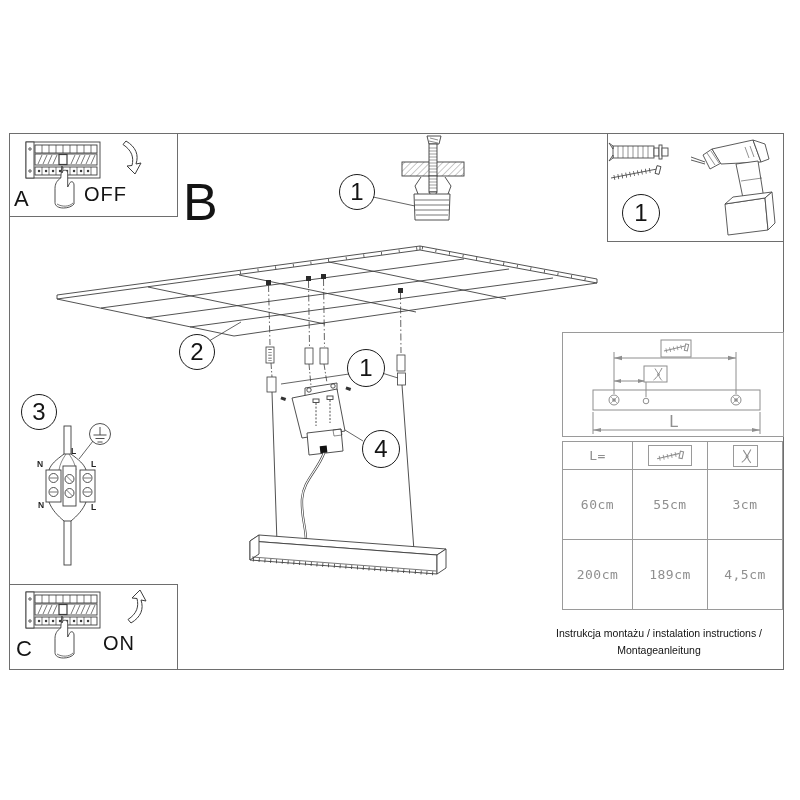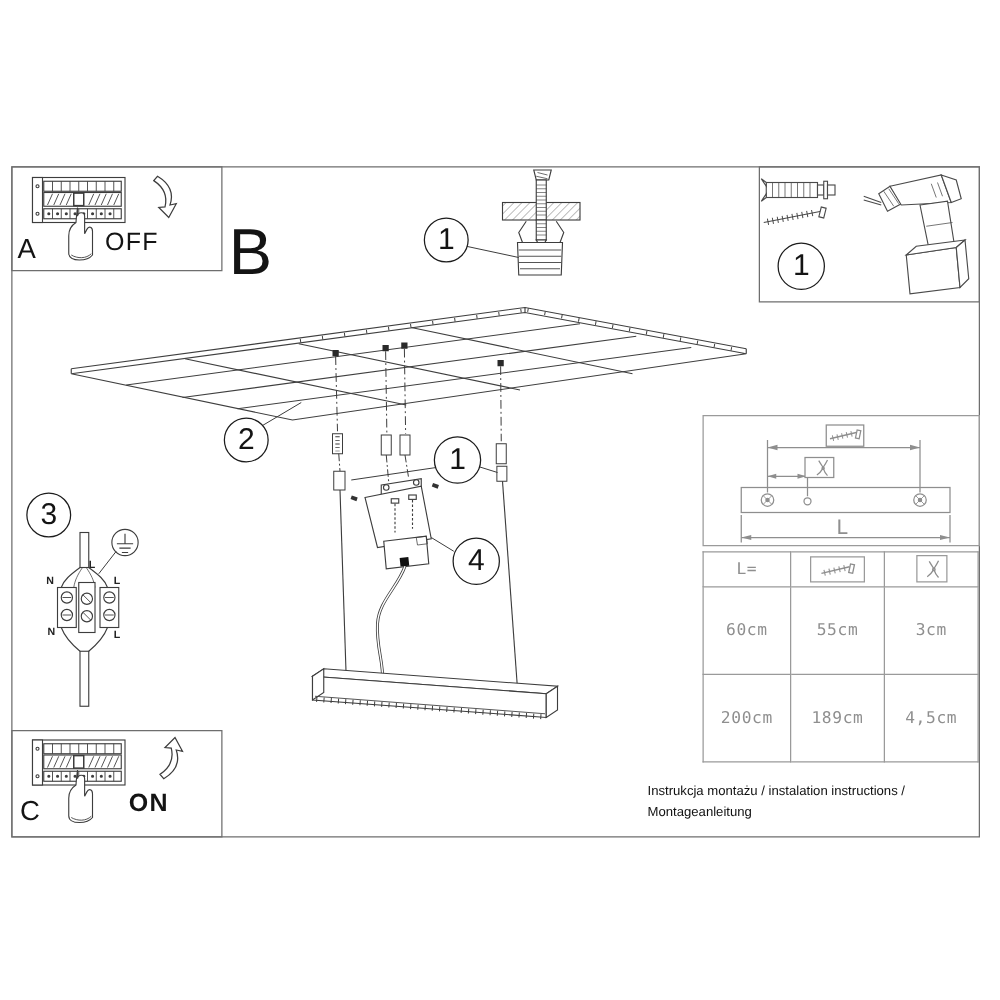--- a/index.html
+++ b/index.html
@@ -17,21 +17,21 @@
   .tinybold{position:absolute;font-size:8.5px;font-weight:bold;color:#222;}
   .cadtext{font-family:"DejaVu Sans Mono",monospace;font-weight:300;color:#8f8f8f;}
   .dimL{position:absolute;font-size:16px;}
   .qty{position:absolute;font-size:13px;font-weight:normal;margin-top:38px;}
   table.size-table{position:absolute;left:562px;top:441px;width:220px;height:169px;
       border-collapse:collapse;table-layout:fixed;}
   table.size-table td,table.size-table th{border:1px solid #9a9a9a;text-align:center;
       vertical-align:middle;font-weight:400;font-size:13px;letter-spacing:0.5px;padding:0;}
   table.size-table th{height:27px;font-weight:300;}
   .iconbox{display:inline-block;border:1px solid #9a9a9a;line-height:0;padding:2px 4px;background:#fff;}
-  .caption{position:absolute;left:518px;top:625px;font-size:10.5px;line-height:17px;color:#111;}
+  .caption{position:absolute;left:518px;top:625px;font-size:10.5px;line-height:17px;color:#111;text-align:center;}
 </style>
 </head>
 <body>
 
 <div class="sheet">
 
   <svg class="art" width="800" height="800" viewBox="0 0 800 800">
     <defs>
       <pattern id="hatch" width="4.5" height="4.5" patternTransform="rotate(45)" patternUnits="userSpaceOnUse">
         <line x1="0" y1="0" x2="0" y2="4.5" stroke="#666" stroke-width="0.7"></line>
@@ -268,21 +268,21 @@
   <div class="frame" style="left:9px;top:133px;width:773px;height:535px;"></div>
   <div class="frame" style="left:9px;top:133px;width:167px;height:82px;"></div>
   <div class="frame" style="left:9px;top:584px;width:167px;height:84px;"></div>
   <div class="frame" style="left:607px;top:133px;width:175px;height:107px;"></div>
   <div class="frame gray" style="left:562px;top:332px;width:220px;height:103px;"></div>
 
   <div class="biglabel" style="left:14px;top:186px;">A</div>
   <div class="state" style="left:84px;top:183px;">OFF</div>
   <div class="steplabel-b" style="left:183px;top:172px;">B</div>
   <div class="biglabel" style="left:16px;top:636px;">C</div>
-  <div class="state" style="left:103px;top:632px;font-weight:bold;">ON</div>
+  <div class="state" style="left:103px;top:632px;">ON</div>
   <div class="qty" style="left:633px;top:159px;">x4</div>
 
   <div class="circle" style="left:339px;top:174px;width:34px;height:34px;">
       <span>1</span>
     </div>
   <div class="circle" style="left:622px;top:194px;width:36px;height:36px;">
       <span>1</span>
     </div>
   <div class="circle" style="left:179px;top:334px;width:34px;height:34px;">
       <span>2</span>

